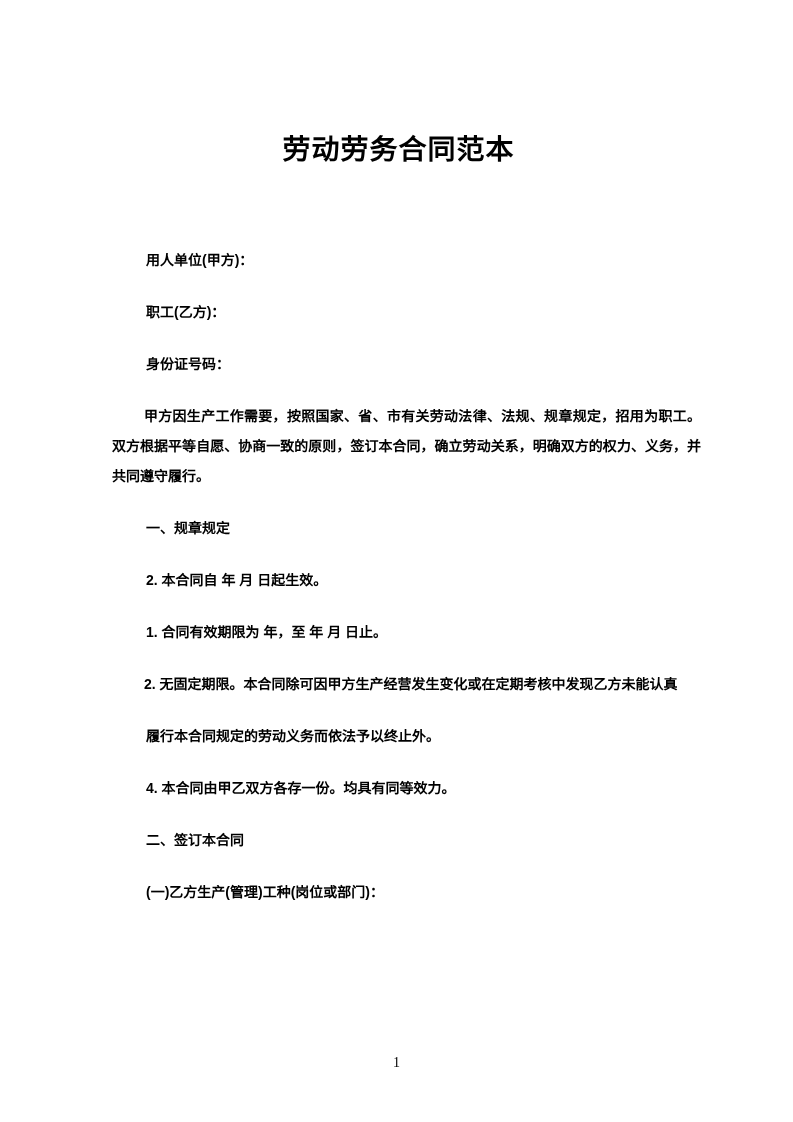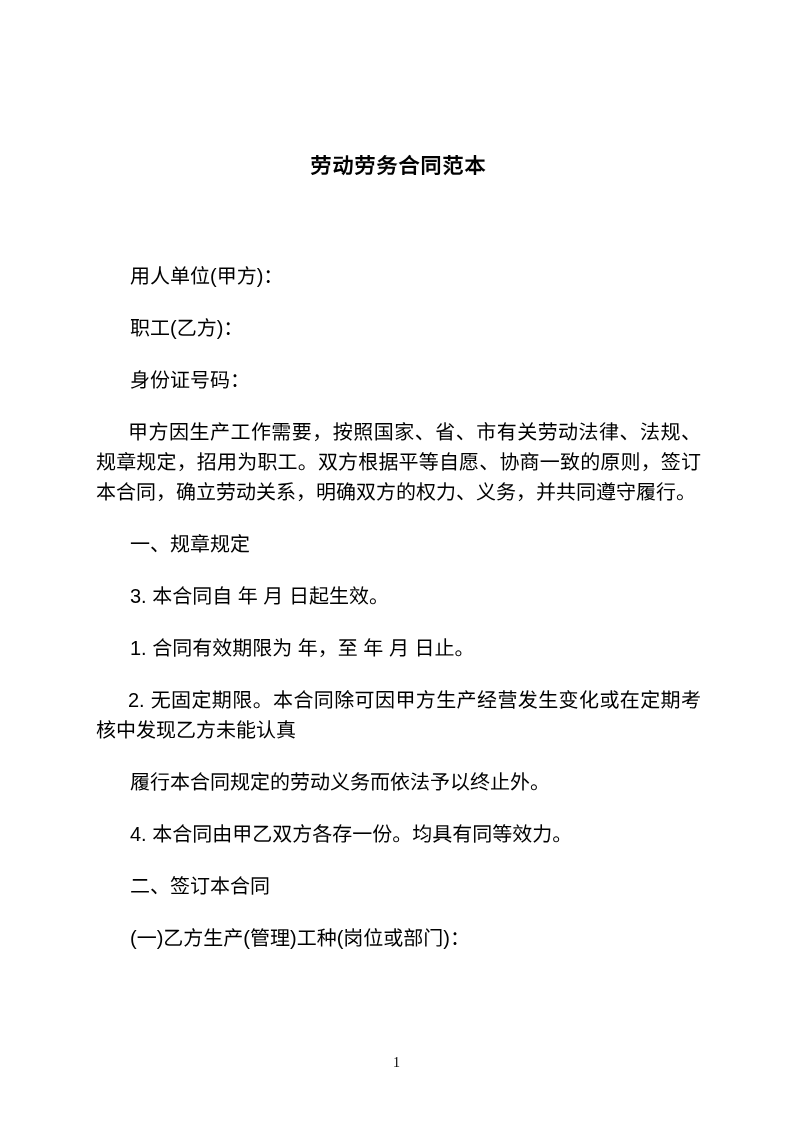--- a/index.html
+++ b/index.html
@@ -18,37 +18,37 @@
     color: #000000;
     overflow: hidden;
   }
   .content {
     position: absolute;
     left: 96px;
     top: 0;
     width: 605px;
   }
   .doc-title {
-    margin: 16px;
+    margin: 0;
     padding-top: 133px;
     text-align: center;
-    font-size: 21px;
+    font-size: 28px;
     font-weight: bold;
     letter-spacing: 1px;
     line-height: 34px;
   }
   .body-block {
     margin-top: 78px;
   }
   p.para {
-    margin: 0 0 0 0;
-    font-size: 20px;
+    margin: 0 0 0 16px;
+    font-size: 14px;
     line-height: 30px;
     text-align: justify;
-    font-weight: normal;
+    font-weight: bold;
   }
   p.para + p.para {
     margin-top: 22px;
   }
   .indent1 {
     padding-left: 34px;
   }
   .indent-first {
     text-indent: 32px;
   }
@@ -78,21 +78,21 @@
 
     <div class="body-block">
 
       <p class="para indent1">用人单位(甲方)：</p>
       <p class="para indent1">职工(乙方)：</p>
       <p class="para indent1">身份证号码：</p>
 
       <p class="para flow indent-first">甲方因生产工作需要，按照国家、省、市有关劳动法律、法规、规章规定，招用为职工。双方根据平等自愿、协商一致的原则，签订本合同，确立劳动关系，明确双方的权力、义务，并共同遵守履行。</p>
 
       <p class="para indent1">一、规章规定</p>
-      <p class="para indent1">3. 本合同自 年 月 日起生效。</p>
+      <p class="para indent1">2. 本合同自 年 月 日起生效。</p>
       <p class="para indent1">1. 合同有效期限为 年，至 年 月 日止。</p>
       <p class="para flow indent-first">2. 无固定期限。本合同除可因甲方生产经营发生变化或在定期考核中发现乙方未能认真</p>
       <p class="para indent1">履行本合同规定的劳动义务而依法予以终止外。</p>
       <p class="para indent1">4. 本合同由甲乙双方各存一份。均具有同等效力。</p>
       <p class="para indent1">二、签订本合同</p>
       <p class="para indent1">(一)乙方生产(管理)工种(岗位或部门)：</p>
 
     </div>
   </div>
 

